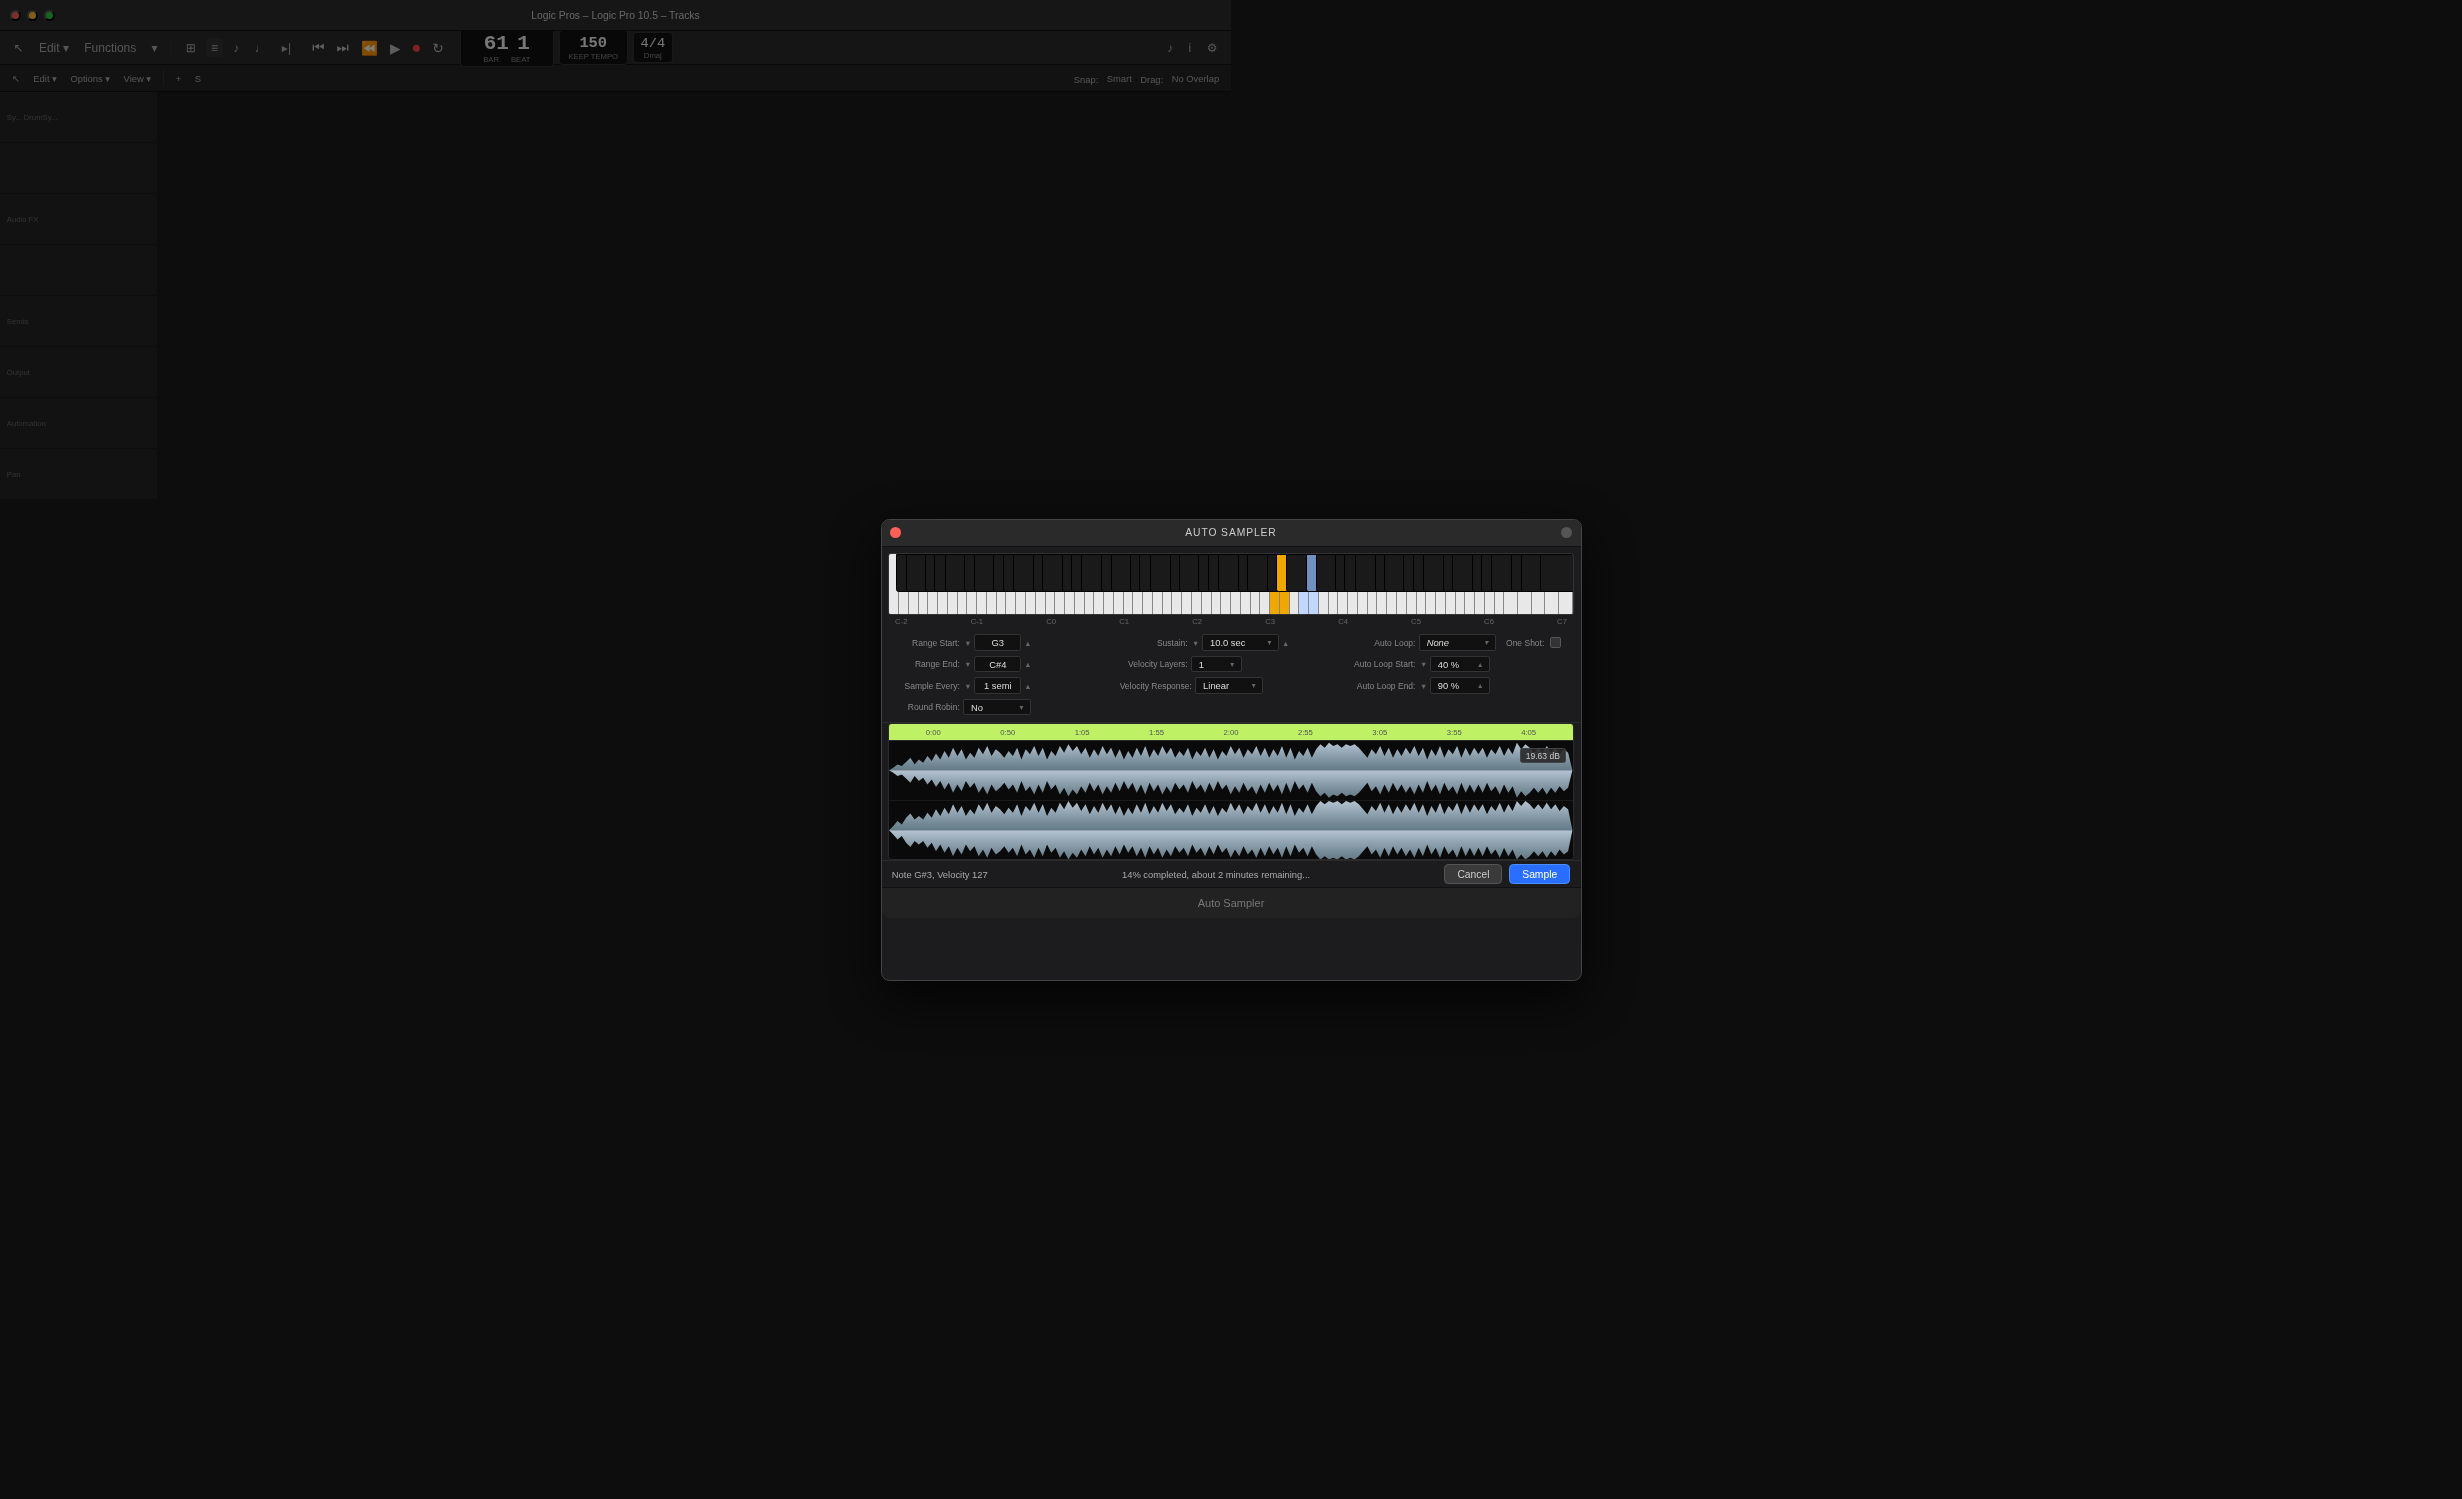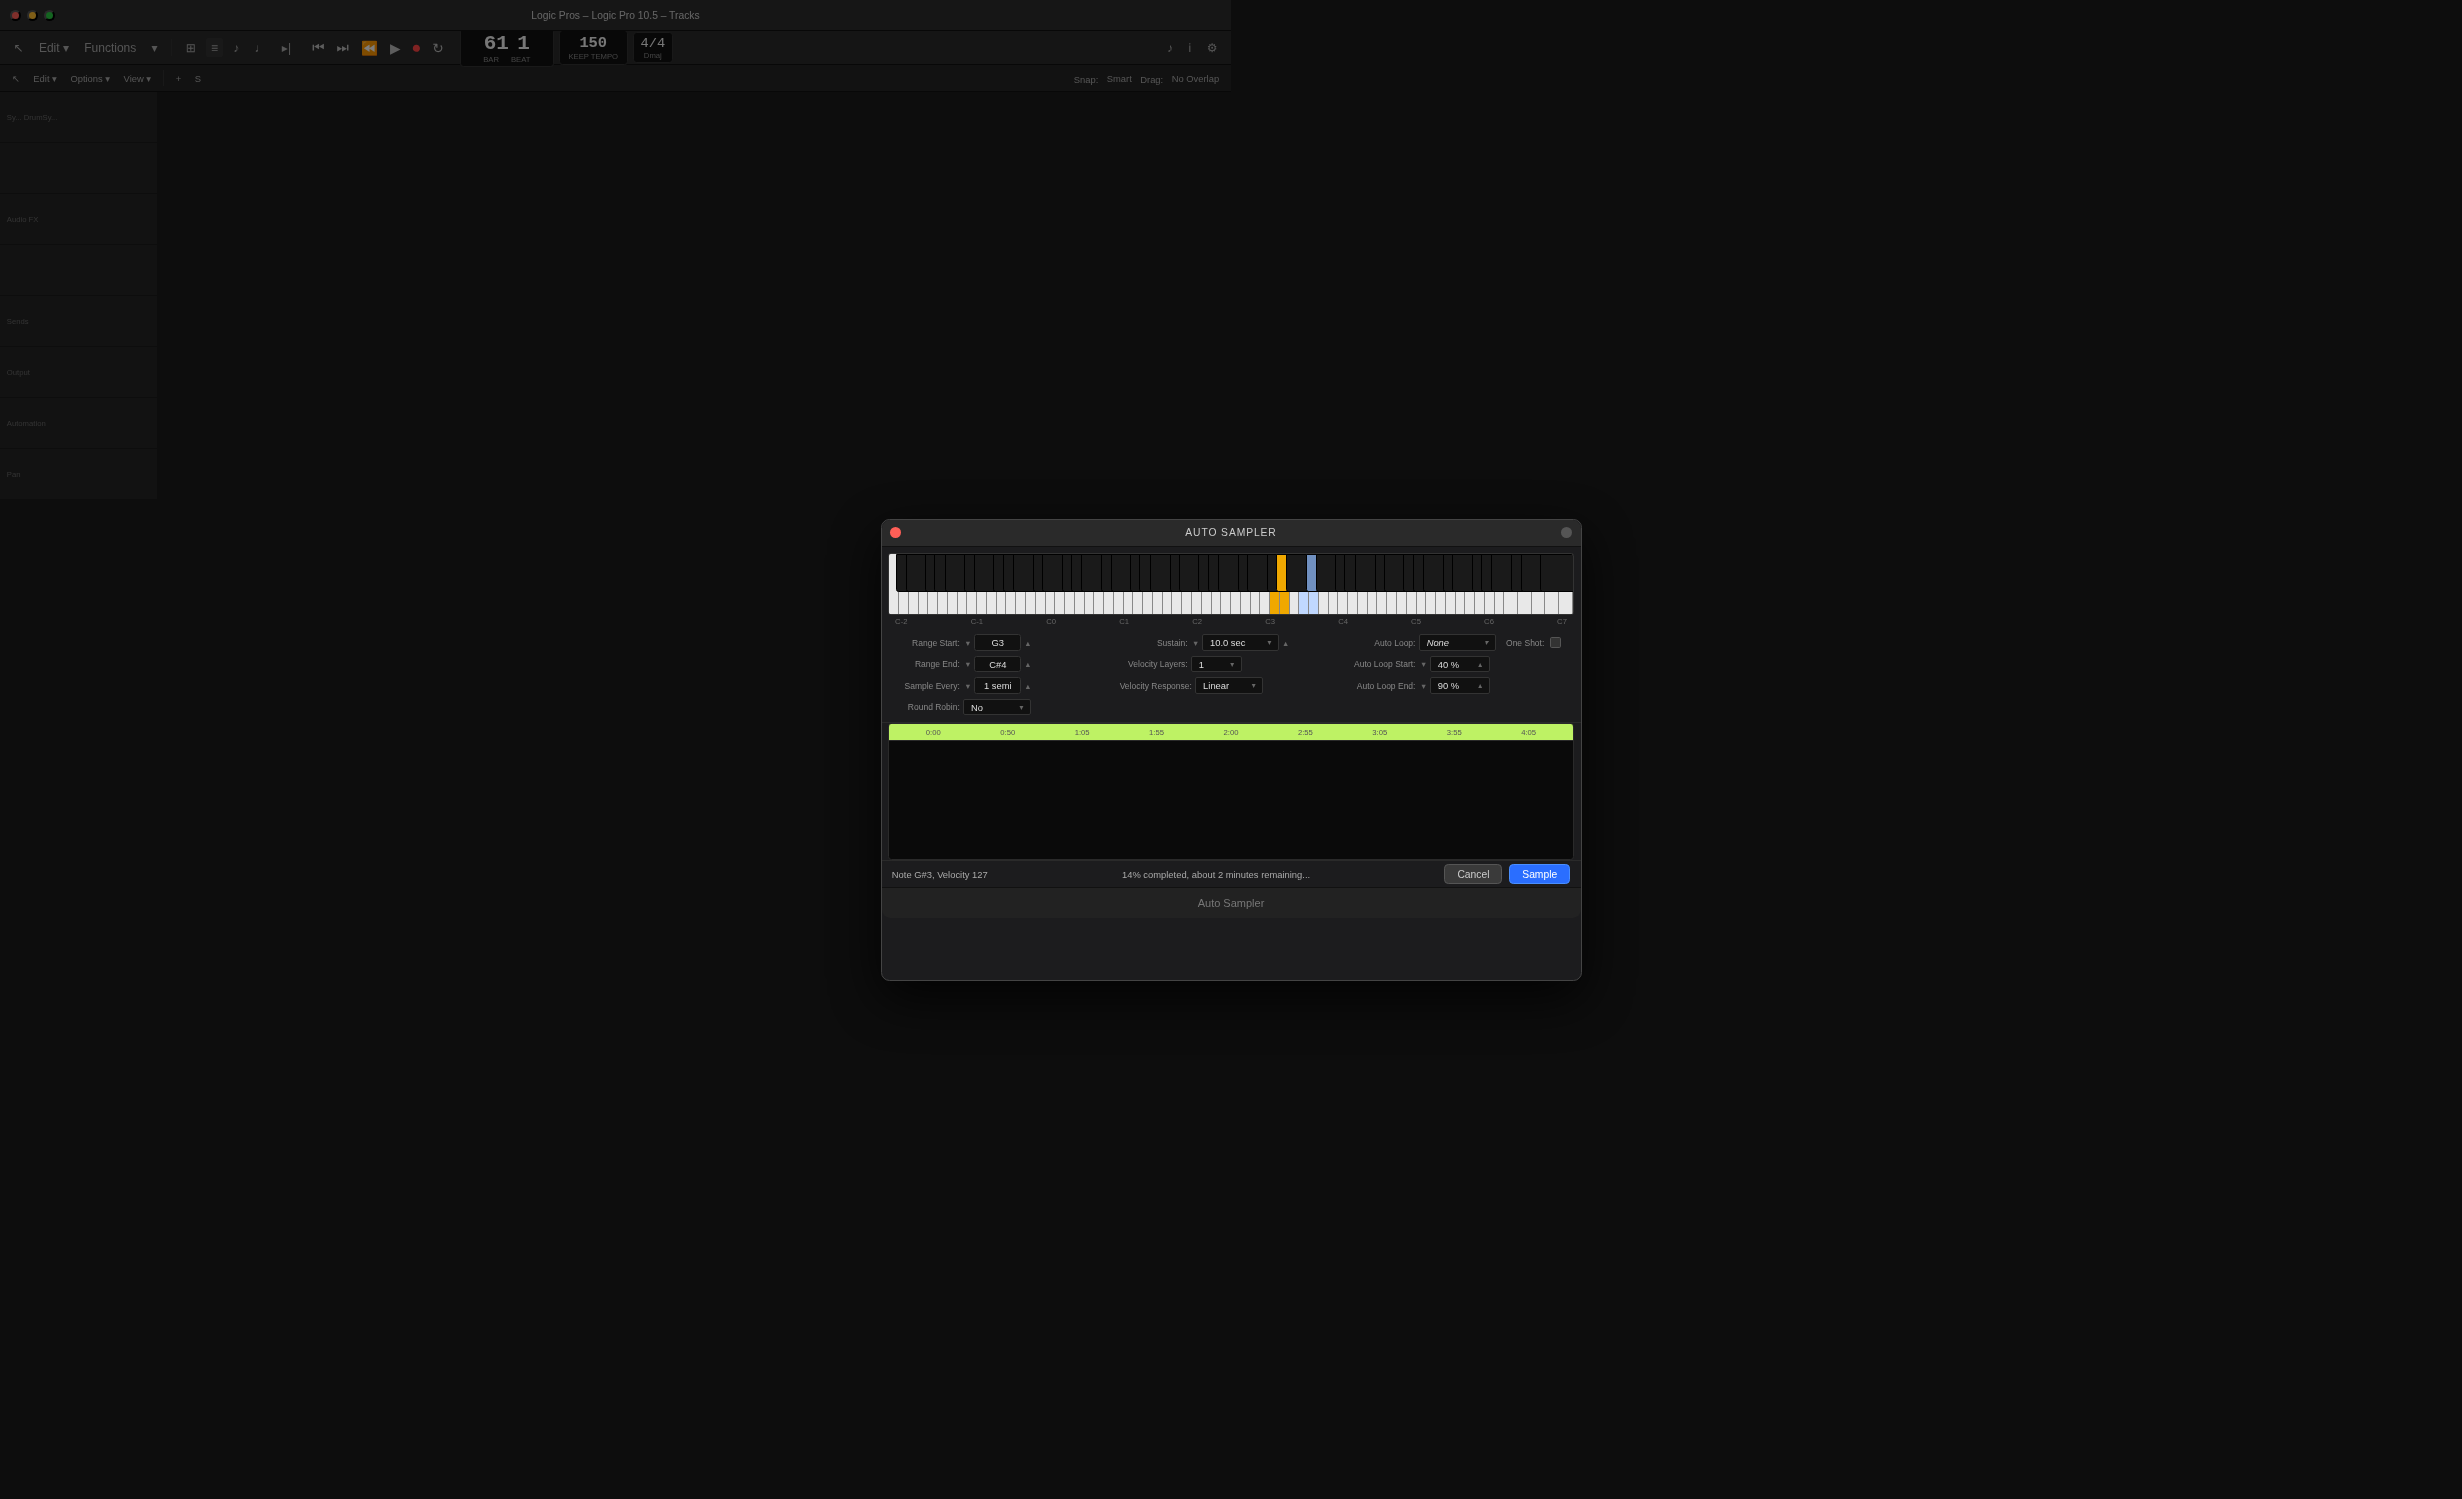--- a/index.html
+++ b/index.html
@@ -871,20 +871,113 @@
         <span>0:00</span>
         <span>0:50</span>
         <span>1:05</span>
         <span>1:55</span>
         <span>2:00</span>
         <span>2:55</span>
         <span>3:05</span>
         <span>3:55</span>
         <span>4:05</span>
       </div>
+      <div class="waveform-canvas" style="height:calc(100% - 17px);">
+
+        <div class="waveform-upper">
+          <svg class="waveform-svg" viewBox="0 0 800 70" preserveAspectRatio="none">
+            <defs>
+              <linearGradient id="waveGrad" x1="0" y1="0" x2="0" y2="1">
+                <stop offset="0%" stop-color="#c8d8e8" stop-opacity="0.9"></stop>
+                <stop offset="100%" stop-color="#8aaabb" stop-opacity="0.7"></stop>
+              </linearGradient>
+            </defs>
+
+            <path d="M0,35 
+              L5,32 L10,28 L15,30 L20,25 L25,20 L30,28 L35,22 L40,26 L45,18 L50,24
+              L55,15 L60,22 L65,12 L70,20 L75,8 L80,18 L85,10 L90,22 L95,14 L100,20
+              L105,8 L110,16 L115,6 L120,18 L125,10 L130,14 L135,20 L140,12 L145,18 L150,8
+              L155,22 L160,10 L165,16 L170,6 L175,18 L180,8 L185,22 L190,12 L195,18 L200,6
+              L205,14 L210,4 L215,12 L220,6 L225,16 L230,8 L235,20 L240,10 L245,18 L250,6
+              L255,16 L260,8 L265,20 L270,10 L275,22 L280,12 L285,20 L290,8 L295,18 L300,6
+              L305,20 L310,10 L315,18 L320,6 L325,16 L330,8 L335,20 L340,12 L345,18 L350,8
+              L355,22 L360,12 L365,18 L370,8 L375,20 L380,10 L385,22 L390,12 L395,18 L400,6
+              L405,16 L410,8 L415,20 L420,10 L425,16 L430,6 L435,18 L440,8 L445,20 L450,10
+              L455,18 L460,6 L465,20 L470,8 L475,22 L480,12 L485,18 L490,8 L495,20 L500,10
+              L505,4 L510,8 L515,2 L520,6 L525,4 L530,8 L535,4 L540,6 L545,4 L550,8
+              L555,14 L560,20 L565,10 L570,16 L575,6 L580,18 L585,8 L590,20 L595,10 L600,18
+              L605,8 L610,16 L615,6 L620,18 L625,8 L630,22 L635,10 L640,18 L645,6 L650,20
+              L655,10 L660,16 L665,6 L670,20 L675,8 L680,18 L685,8 L690,16 L695,8 L700,20
+              L705,10 L710,16 L715,6 L720,18 L725,8 L730,16 L735,2 L740,10 L745,4 L750,8
+              L755,14 L760,8 L765,14 L770,6 L775,14 L780,8 L785,16 L790,10 L795,14 L800,35
+              L800,35 L0,35 Z" fill="url(#waveGrad)"></path>
+            <path d="M0,35 
+              L5,38 L10,42 L15,40 L20,45 L25,50 L30,42 L35,48 L40,44 L45,52 L50,46
+              L55,55 L60,48 L65,58 L70,50 L75,62 L80,52 L85,60 L90,48 L95,56 L100,50
+              L105,62 L110,54 L115,64 L120,52 L125,60 L130,56 L135,50 L140,58 L145,52 L150,62
+              L155,48 L160,60 L165,54 L170,64 L175,52 L180,62 L185,48 L190,58 L195,52 L200,64
+              L205,56 L210,66 L215,58 L220,64 L225,54 L230,62 L235,50 L240,60 L245,52 L250,64
+              L255,54 L260,62 L265,50 L270,60 L275,48 L280,58 L285,50 L290,62 L295,52 L300,64
+              L305,50 L310,60 L315,52 L320,64 L325,54 L330,62 L335,50 L340,58 L345,52 L350,62
+              L355,48 L360,58 L365,52 L370,62 L375,50 L380,60 L385,48 L390,58 L395,52 L400,64
+              L405,54 L410,62 L415,50 L420,60 L425,54 L430,64 L435,52 L440,62 L445,50 L450,60
+              L455,52 L460,64 L465,50 L470,62 L475,48 L480,58 L485,52 L490,62 L495,50 L500,60
+              L505,66 L510,62 L515,68 L520,64 L525,66 L530,62 L535,66 L540,64 L545,66 L550,62
+              L555,56 L560,50 L565,60 L570,54 L575,64 L580,52 L585,62 L590,50 L595,60 L600,52
+              L605,62 L610,54 L615,64 L620,52 L625,62 L630,48 L635,60 L640,52 L645,64 L650,50
+              L655,60 L660,54 L665,64 L670,50 L675,62 L680,52 L685,62 L690,52 L695,62 L700,50
+              L705,60 L710,54 L715,64 L720,52 L725,62 L730,54 L735,68 L740,60 L745,66 L750,62
+              L755,56 L760,62 L765,56 L770,64 L775,56 L780,62 L785,54 L790,60 L795,56 L800,35
+              L800,35 L0,35 Z" fill="url(#waveGrad)"></path>
+          </svg>
+        </div>
+
+        <div class="waveform-lower">
+          <svg class="waveform-svg" viewBox="0 0 800 70" preserveAspectRatio="none">
+            <path d="M0,35 
+              L5,30 L10,24 L15,28 L20,20 L25,15 L30,22 L35,18 L40,22 L45,14 L50,20
+              L55,10 L60,18 L65,8 L70,16 L75,4 L80,14 L85,6 L90,18 L95,10 L100,16
+              L105,4 L110,12 L115,2 L120,14 L125,6 L130,10 L135,16 L140,8 L145,14 L150,4
+              L155,18 L160,6 L165,12 L170,2 L175,14 L180,4 L185,18 L190,8 L195,14 L200,2
+              L205,10 L210,0 L215,8 L220,2 L225,12 L230,4 L235,16 L240,6 L245,14 L250,2
+              L255,12 L260,4 L265,16 L270,6 L275,18 L280,8 L285,16 L290,4 L295,14 L300,2
+              L305,16 L310,6 L315,14 L320,2 L325,12 L330,4 L335,16 L340,8 L345,14 L350,4
+              L355,18 L360,8 L365,14 L370,4 L375,16 L380,6 L385,18 L390,8 L395,14 L400,2
+              L405,12 L410,4 L415,16 L420,6 L425,12 L430,2 L435,14 L440,4 L445,16 L450,6
+              L455,14 L460,2 L465,16 L470,4 L475,18 L480,8 L485,14 L490,4 L495,16 L500,6
+              L505,0 L510,4 L515,0 L520,2 L525,0 L530,4 L535,0 L540,2 L545,0 L550,4
+              L555,10 L560,16 L565,6 L570,12 L575,2 L580,14 L585,4 L590,16 L595,6 L600,14
+              L605,4 L610,12 L615,2 L620,14 L625,4 L630,18 L635,6 L640,14 L645,2 L650,16
+              L655,6 L660,12 L665,2 L670,16 L675,4 L680,14 L685,4 L690,12 L695,4 L700,16
+              L705,6 L710,12 L715,2 L720,14 L725,4 L730,12 L735,0 L740,6 L745,0 L750,4
+              L755,10 L760,4 L765,10 L770,2 L775,10 L780,4 L785,12 L790,6 L795,10 L800,35
+              L800,35 L0,35 Z" fill="url(#waveGrad)"></path>
+            <path d="M0,35 
+              L5,40 L10,46 L15,42 L20,50 L25,55 L30,48 L35,52 L40,48 L45,56 L50,50
+              L55,60 L60,52 L65,62 L70,54 L75,66 L80,56 L85,64 L90,52 L95,60 L100,54
+              L105,66 L110,58 L115,68 L120,56 L125,64 L130,60 L135,54 L140,62 L145,56 L150,66
+              L155,52 L160,64 L165,58 L170,68 L175,56 L180,66 L185,52 L190,62 L195,56 L200,68
+              L205,60 L210,70 L215,62 L220,68 L225,58 L230,66 L235,54 L240,64 L245,56 L250,68
+              L255,58 L260,66 L265,54 L270,64 L275,52 L280,62 L285,54 L290,66 L295,56 L300,68
+              L305,54 L310,64 L315,56 L320,68 L325,58 L330,66 L335,54 L340,62 L345,56 L350,66
+              L355,52 L360,62 L365,56 L370,66 L375,54 L380,64 L385,52 L390,62 L395,56 L400,68
+              L405,58 L410,66 L415,54 L420,64 L425,58 L430,68 L435,56 L440,66 L445,54 L450,64
+              L455,56 L460,68 L465,54 L470,66 L475,52 L480,62 L485,56 L490,66 L495,54 L500,64
+              L505,70 L510,66 L515,70 L520,68 L525,70 L530,66 L535,70 L540,68 L545,70 L550,66
+              L555,60 L560,54 L565,64 L570,58 L575,68 L580,56 L585,66 L590,54 L595,64 L600,56
+              L605,66 L610,58 L615,68 L620,56 L625,66 L630,52 L635,64 L640,56 L645,68 L650,54
+              L655,64 L660,58 L665,68 L670,54 L675,66 L680,56 L685,66 L690,56 L695,66 L700,54
+              L705,64 L710,58 L715,68 L720,56 L725,66 L730,58 L735,70 L740,64 L745,70 L750,66
+              L755,60 L760,66 L765,60 L770,68 L775,60 L780,66 L785,58 L790,64 L795,60 L800,35
+              L800,35 L0,35 Z" fill="url(#waveGrad)"></path>
+          </svg>
+        </div>
+
+        <div class="db-badge">19.63 dB</div>
+      </div>
     </div>
 
     <div class="status-bar">
       <span class="status-note">Note G#3, Velocity 127</span>
       <span class="status-progress">14% completed, about 2 minutes remaining...</span>
       <div class="status-buttons">
         <button class="btn-cancel">Cancel</button>
         <button class="btn-sample">Sample</button>
       </div>
     </div>

